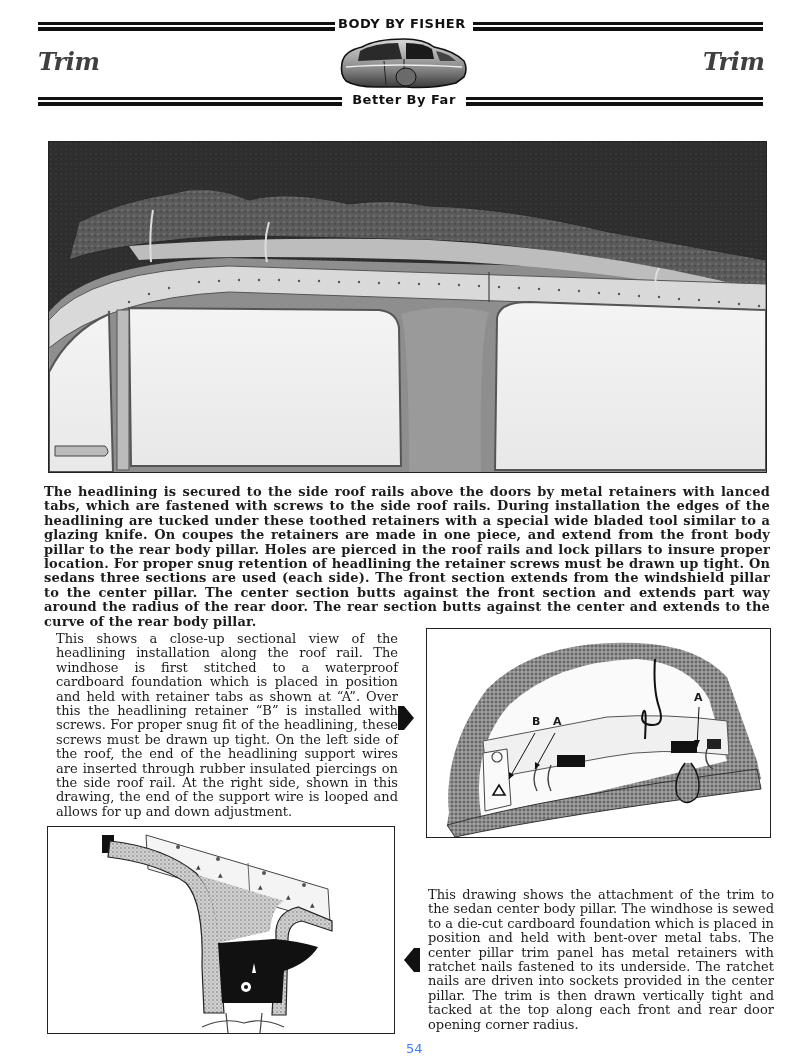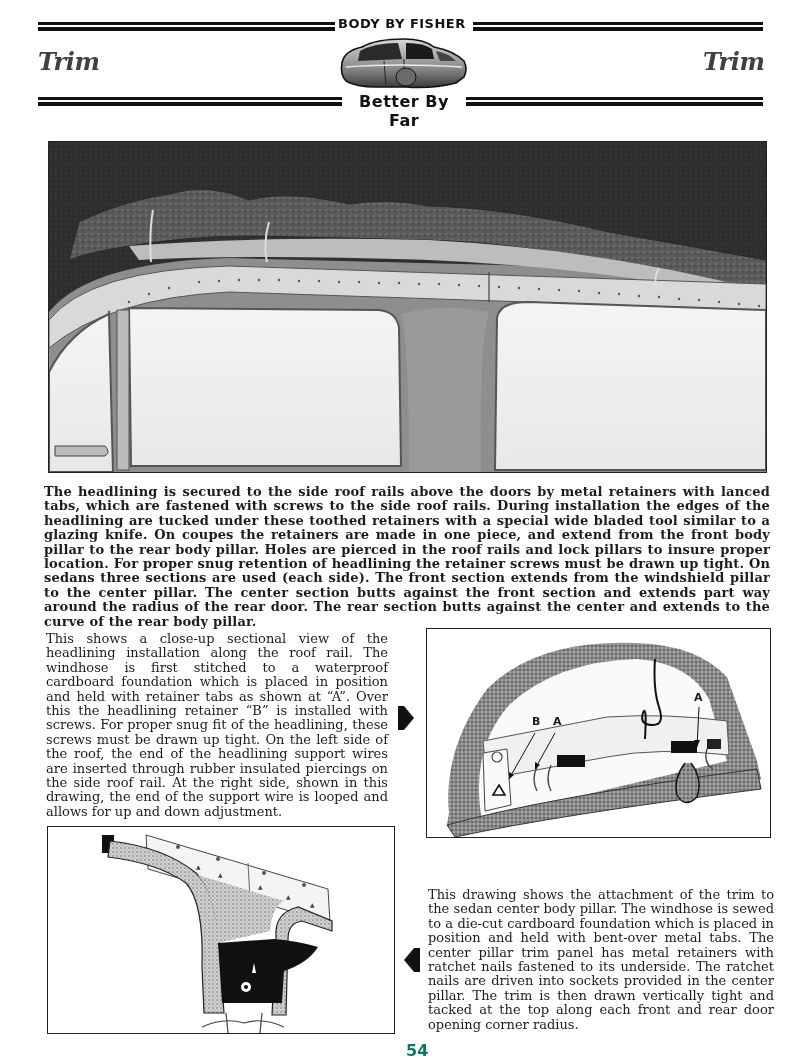--- a/index.html
+++ b/index.html
@@ -15,50 +15,50 @@
   .hdr-top-left { width: 177px; }
   .hdr-top-right { left: 473px; top: 22px; width: 290px; }
   .hdr-top-left { width: 297px; }
   .hdr-bot-left { left: 38px; top: 97px; width: 304px; }
   .hdr-bot-right { left: 466px; top: 97px; width: 297px; }
 
   .brand-title { position: absolute; left: 338px; top: 16px; width: 132px; 
                  font-family: "DejaVu Sans", sans-serif; font-weight: bold; font-size: 13px;
                  letter-spacing: 0.5px; color: #111; }
   .brand-slogan { position: absolute; left: 345px; top: 92px; width: 118px; text-align: center;
-                  font-family: "DejaVu Sans", sans-serif; font-weight: bold; font-size: 16px;
+                  font-family: "DejaVu Sans", sans-serif; font-weight: bold; font-size: 13px;
                   letter-spacing: 0.5px; color: #111; }
   .trim-word { position: absolute; top: 47px; font-family: "DejaVu Serif", serif; font-style: italic;
                font-weight: bold; font-size: 24px; color: #404040; letter-spacing: -0.5px; }
   .trim-left { left: 38px; }
   .trim-right { left: 703px; }
   .car-logo { position: absolute; left: 336px; top: 33px; width: 136px; height: 58px; }
 
   
   .photo { position: absolute; left: 48px; top: 141px; width: 717px; height: 330px;
            border: 1px solid #222; background: #2a2a2a; overflow: hidden; }
 
   
   .para { position: absolute; font-size: 13px; line-height: 14.4px; text-align: justify;
           text-align-last: left; color: #1c1c1c; margin: 0; }
   .para-main { left: 44px; top: 485px; width: 726px; font-weight: bold; letter-spacing: 0.15px; }
-  .para-left { left: 46px; top: 632px; width: 342px; }
+  .para-left { left: 56px; top: 632px; width: 342px; }
   .para-right { left: 428px; top: 888px; width: 346px; }
 
   
   .fig { position: absolute; border: 1px solid #222; background: #fff; overflow: hidden; }
   .fig-rail { left: 426px; top: 628px; width: 343px; height: 208px; }
   .fig-pillar { left: 47px; top: 826px; width: 346px; height: 206px; }
 
   .pointer { position: absolute; }
   .pointer-right { left: 398px; top: 700px; width: 16px; height: 36px; }
   .pointer-left { left: 404px; top: 942px; width: 16px; height: 36px; }
 
   .page-number { position: absolute; left: 406px; top: 1041px; font-family: "DejaVu Sans", sans-serif;
-                 font-weight: bold; font-size: 16px; color: #0f766e; }
+                 font-weight: normal; font-size: 13px; color: #3b82f6; }
 </style>
 </head>
 <body>
 
 <div class="hdr-rule hdr-top-left"></div>
 <div class="hdr-rule hdr-top-right"></div>
 <div class="brand-title">BODY BY FISHER</div>
 
 <div class="trim-word trim-left">Trim</div>
 <div class="trim-word trim-right">Trim</div>

